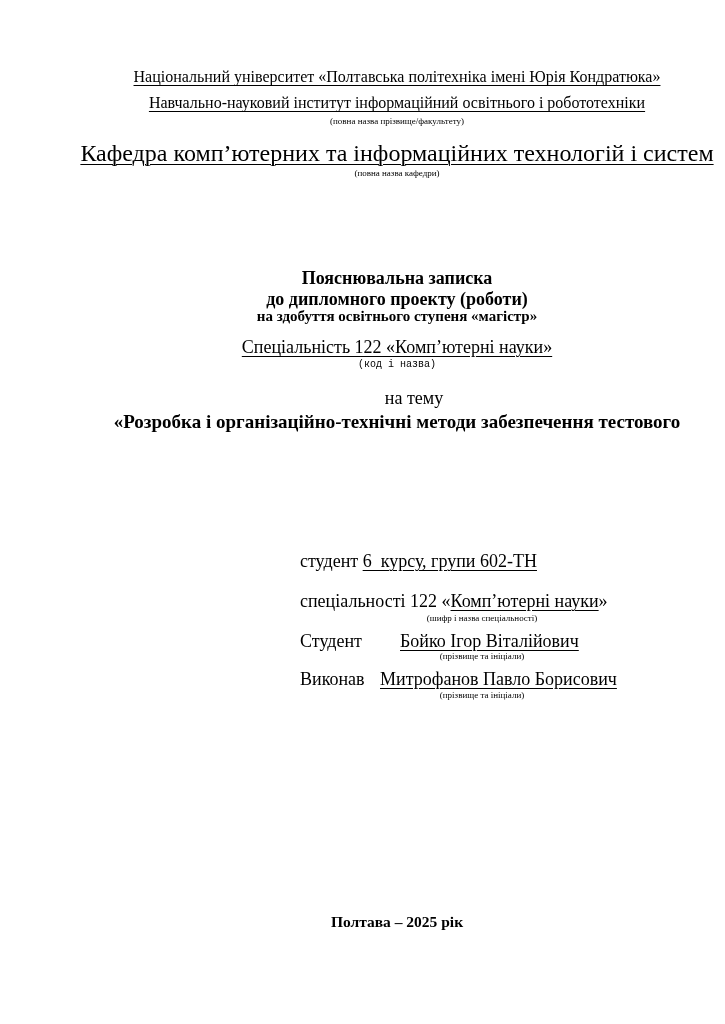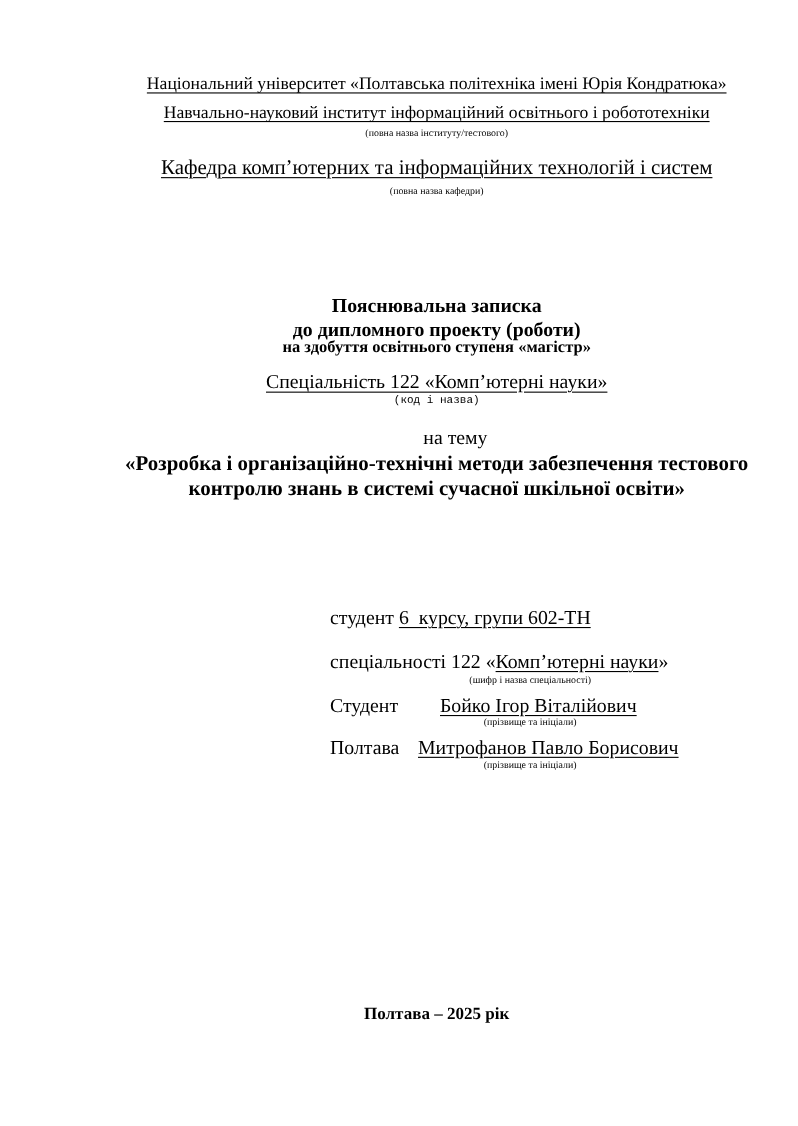--- a/index.html
+++ b/index.html
@@ -21,21 +21,21 @@
     left: 72px;
     width: 650px;
     text-align: center;
   }
   .ul {
     text-decoration: underline;
     text-decoration-thickness: 1px;
     text-underline-offset: 3px;
   }
   .f16 { font-size: 16px; line-height: 19px; }
-  .f19 { font-size: 19px; line-height: 22px; font-family: Liberation Serif, serif; }
+  .f19 { font-size: 24px; line-height: 22px; font-family: Liberation Serif, serif; }
   .cap9 { font-size: 9px; line-height: 11px; }
   .cap8 { font-size: 10px; line-height: 10px; font-family: Liberation Mono, monospace; }
   .title-block {
     font-size: 18px;
     font-weight: bold;
     line-height: 21px;
   }
   .degree { font-size: 15px; font-weight: bold; }
   .spec { font-size: 18px; }
   .theme-label { font-size: 18px; }
@@ -71,21 +71,21 @@
 <div class="page">
 
   <div class="abs center-col f16" style="top:67px;">
     <span class="ul">Національний університет «Полтавська політехніка імені Юрія Кондратюка»</span>
   </div>
 
   <div class="abs center-col f16" style="top:93px;">
     <span class="ul">Навчально-науковий інститут інформаційний освітнього і робототехніки</span>
   </div>
 
-  <div class="abs center-col cap9" style="top:116px;">(повна назва інституту/тестового)</div>
+  <div class="abs center-col cap9" style="top:116px;">(повна назва прізвище/факультету)</div>
 
   <div class="abs center-col f19" style="top:142px;">
     <span class="ul">Кафедра комп’ютерних та інформаційних технологій і систем</span>
   </div>
 
   <div class="abs center-col cap9" style="top:168px;">(повна назва кафедри)</div>
 
   <div class="abs center-col title-block" style="top:268px;">
     <div>Пояснювальна записка</div>
     <div>до дипломного проекту (роботи)</div>
@@ -96,21 +96,20 @@
   <div class="abs center-col spec" style="top:337px;">
     <span class="ul">Спеціальність 122 «Комп’ютерні науки»</span>
   </div>
 
   <div class="abs center-col cap8" style="top:360px;">(код і назва)</div>
 
   <div class="abs theme-label" style="left:89px; width:650px; text-align:center; top:388px;">на тему</div>
 
   <div class="abs center-col theme-block" style="top:410px;">
     <div>«Розробка і організаційно-технічні методи забезпечення тестового</div>
-    <div>контролю знань в системі сучасної шкільної освіти»</div>
   </div>
 
 
   <div class="abs exec" style="top:551px;">
     <span>студент </span><span class="ul">6&nbsp; курсу, групи 602-ТН</span>
   </div>
 
   <div class="abs exec" style="top:591px;">
     <span>спеціальності 122 «</span><span class="ul">Комп’ютерні науки</span><span>»</span>
   </div>
@@ -118,21 +117,21 @@
   <div class="abs small-caption-abs" style="left:362px; top:613px;">(шифр і назва спеціальності)</div>
 
   <div class="abs exec exec-row" style="top:631px;">
     <span class="exec-label-student">Студент</span>
     <span class="ul">Бойко Ігор Віталійович</span>
   </div>
 
   <div class="abs small-caption-abs" style="left:362px; top:651px;">(прізвище та ініціали)</div>
 
   <div class="abs exec exec-row" style="top:669px;">
-    <span class="exec-label-supervisor">Полтава</span>
+    <span class="exec-label-supervisor">Виконав</span>
     <span class="ul">Митрофанов Павло Борисович</span>
   </div>
 
   <div class="abs small-caption-abs" style="left:362px; top:690px;">(прізвище та ініціали)</div>
 
   <div class="abs center-col footer-line" style="top:913px;">Полтава – 2025 рік</div>
 
 </div>
 
 </body></html>

